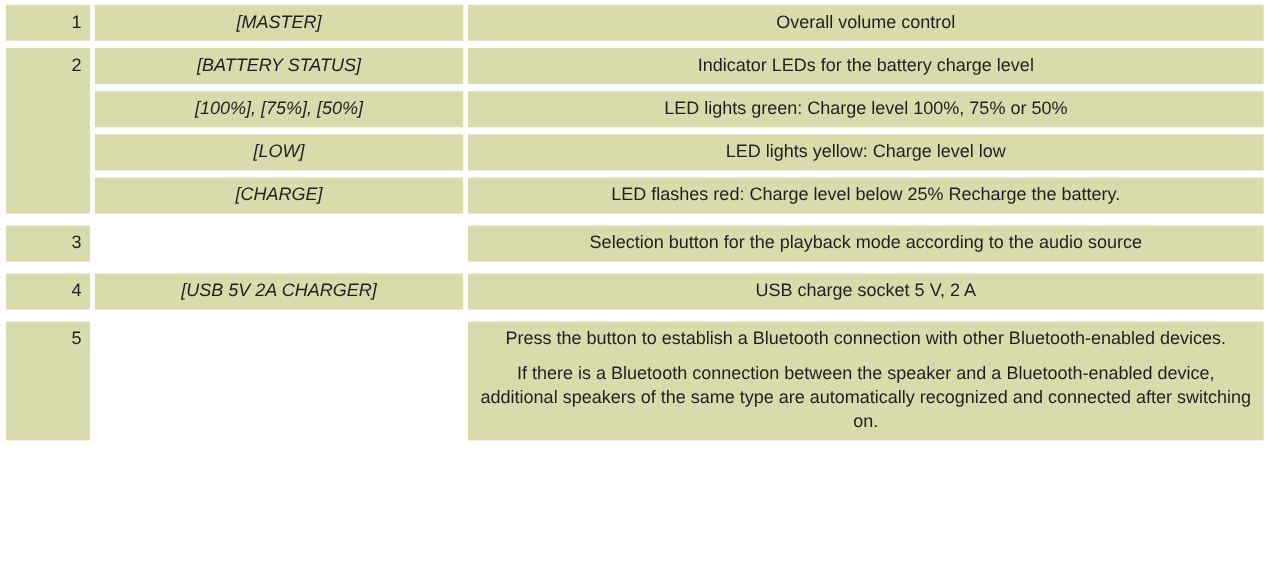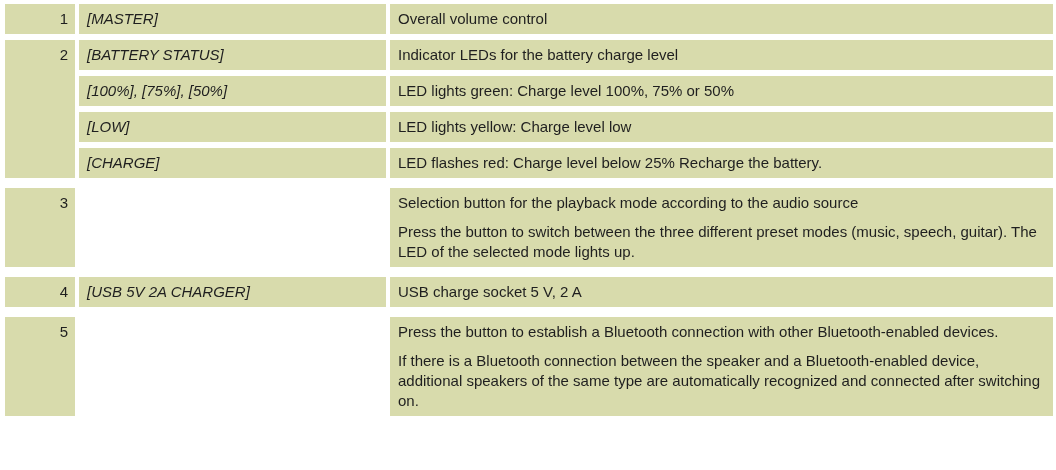--- a/index.html
+++ b/index.html
@@ -24,20 +24,21 @@
     row-gap: 6px;
   }
   .group + .group { margin-top: 10px; }
   .group.tight { margin-top: 6px; }
   .cell {
     background: #d8dbac;
     font-size: 15px;
     line-height: 20px;
     padding: 5px 8px;
     box-sizing: border-box;
+    text-align: center;
   }
   .num {
     grid-column: 1;
     text-align: right;
     padding-right: 7px;
   }
   .span1 { grid-row: 1 / span 1; }
   .span4 { grid-row: 1 / span 4; }
   .label {
     grid-column: 2;
@@ -83,21 +84,20 @@
     <div class="cell label">[CHARGE]</div>
     <div class="cell desc">
       <p>LED flashes red: Charge level below 25% Recharge the battery.</p>
     </div>
   </div>
 
   <div class="group">
     <div class="cell num span1">3</div>
     <div class="cell desc">
       <p>Selection button for the playback mode according to the audio source</p>
-      <p>Press the button to switch between the three different preset modes (music, speech, guitar). The LED of the selected mode lights up.</p>
     </div>
   </div>
 
   <div class="group">
     <div class="cell num span1">4</div>
     <div class="cell label">[USB 5V 2A CHARGER]</div>
     <div class="cell desc">
       <p>USB charge socket 5 V, 2 A</p>
     </div>
   </div>

